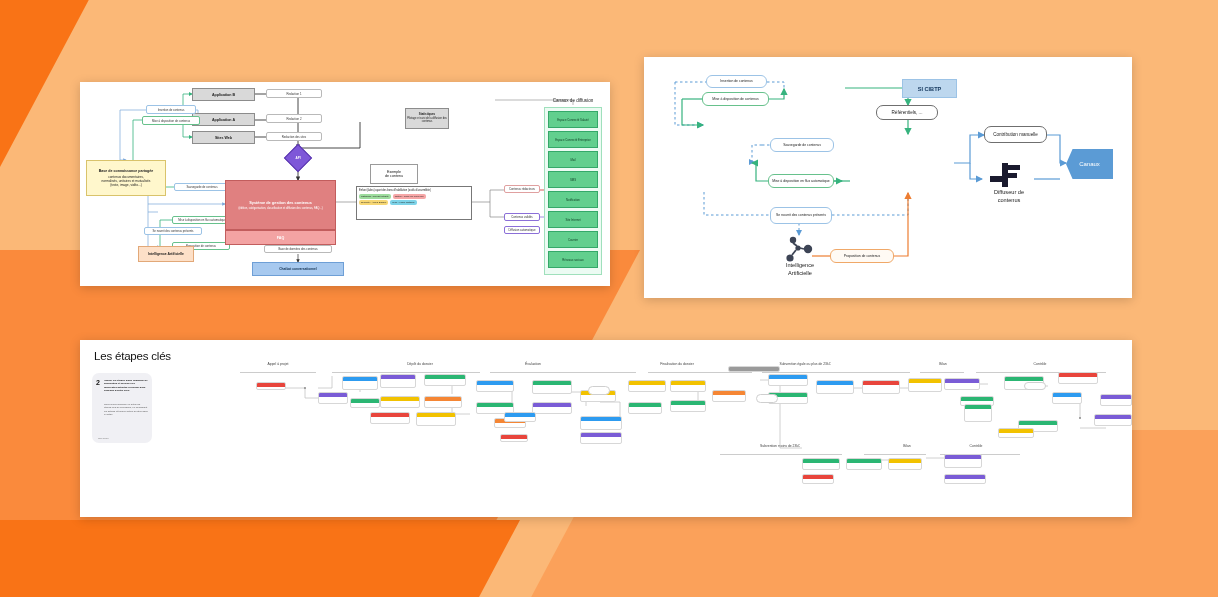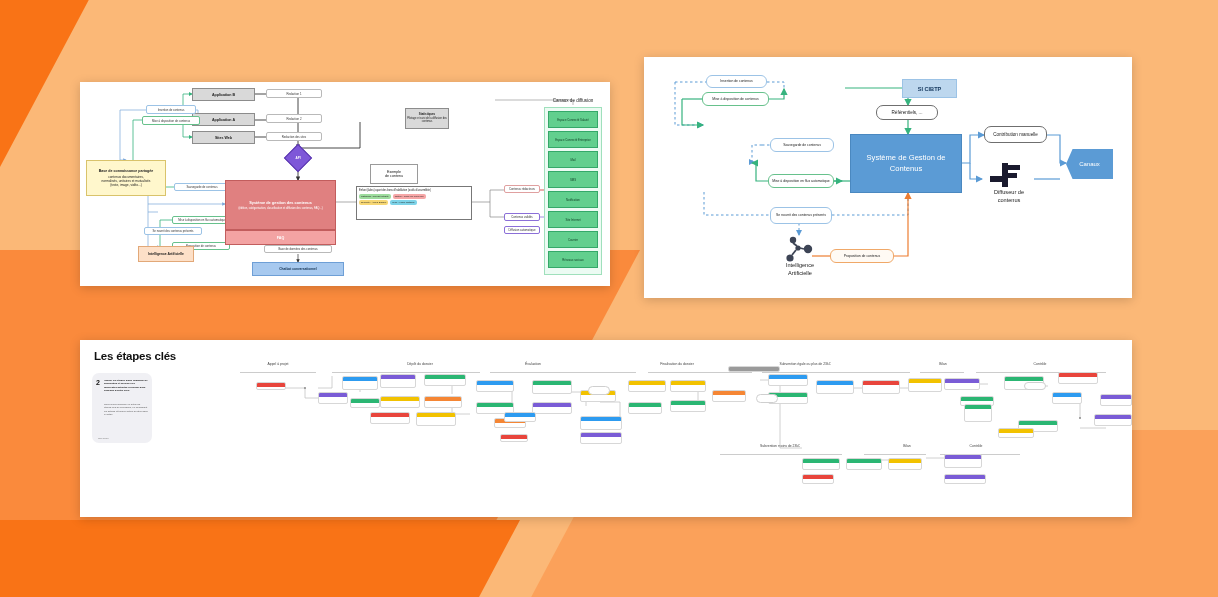--- a/index.html
+++ b/index.html
@@ -79,21 +79,21 @@
   .rp-si  { background:#bdd7ee; border:1px solid #9cc3e6; color:#13365c; font-size:5.6px; font-weight:700; }
   .rp-rnd { border:1px solid #6f6f6f; border-radius:7px; background:#fff; font-size:4.6px; color:#222; }
   .rp-lbl { border:1px solid #9cc3e6; border-radius:6px; background:#fff; font-size:3.4px; color:#222; line-height:1.25; flex-direction:column;}
   .rp-lbl.green { border-color:#67c18c; }
   .rp-lbl.orange{ border-color:#f0a868; background:#fffaf4; }
   .rp-hex { background:#5b9bd5; color:#fff; font-size:6px;
             clip-path: polygon(14% 0, 100% 0, 100% 100%, 14% 100%, 0 50%); }
   .rp-cap { position:absolute; font-size:5.6px; color:#222; text-align:center; line-height:1.35; }
 
   
-  .bp-title { position:absolute; left:14px; top:10px; font-size:11.5px; font-weight:700; color:#111; letter-spacing:-.2px;}
+  .bp-title { position:absolute; left:14px; top:10px; font-size:11.5px; font-weight:400; color:#111; letter-spacing:-.2px;}
   .bp-card { position:absolute; left:12px; top:33px; width:60px; height:70px;
              background:#f0f0f4; border-radius:7px; padding:5px 5px 4px 5px; }
   .bp-card .num { position:absolute; left:4px; top:6px; font-size:7px; font-weight:700; color:#111; }
   .bp-card .h { position:absolute; left:12px; top:6px; right:4px; font-size:2.5px;
                 font-weight:700; color:#111; line-height:1.35; }
   .bp-card .p { position:absolute; left:12px; top:30px; right:4px; font-size:2.4px;
                 color:#555; line-height:1.4; }
   .bp-card .f { position:absolute; left:6px; bottom:4px; font-size:2.2px; color:#777; }
   .bp-sec { position:absolute; font-size:3.4px; color:#444; text-align:center; }
   .bp-rule{ position:absolute; height:1px; background:#ccc; }
@@ -298,22 +298,20 @@
 
       <g stroke="#5b9bd5" fill="none" stroke-width="1.2">
         <path d="M310,106 L326,106 L326,78 L340,78" marker-end="url(#rb)"></path>
         <path d="M326,106 L326,122 L338,122" marker-end="url(#rb)"></path>
         <path d="M400,78 L416,78 L416,106 L422,106" marker-end="url(#rb)"></path>
         <path d="M390,122 L416,122"></path>
       </g>
     </svg>
 
 
-    <div class="node rp-cms" style="left:206px; top:77px; width:112px; height:59px; white-space:pre-line">Système de Gestion de
-Contenus</div>
 
     <div class="node rp-si" style="left:258px; top:22px; width:55px; height:19px;">SI CIBTP</div>
 
     <div class="node rp-rnd" style="left:232px; top:48px; width:62px; height:15px;">Référentiels, ...</div>
 
     <div class="node rp-rnd" style="left:340px; top:69px; width:63px; height:17px;">Contribution manuelle</div>
 
     <div class="node rp-hex" style="left:422px; top:92px; width:47px; height:30px;">Canaux</div>
 
     <svg style="position:absolute;left:344px;top:104px" width="36" height="28">

